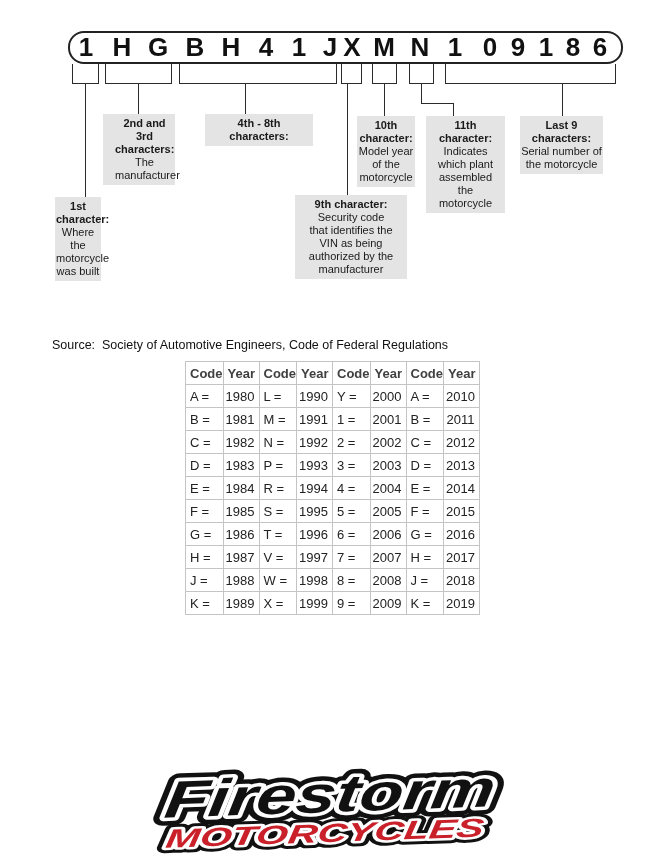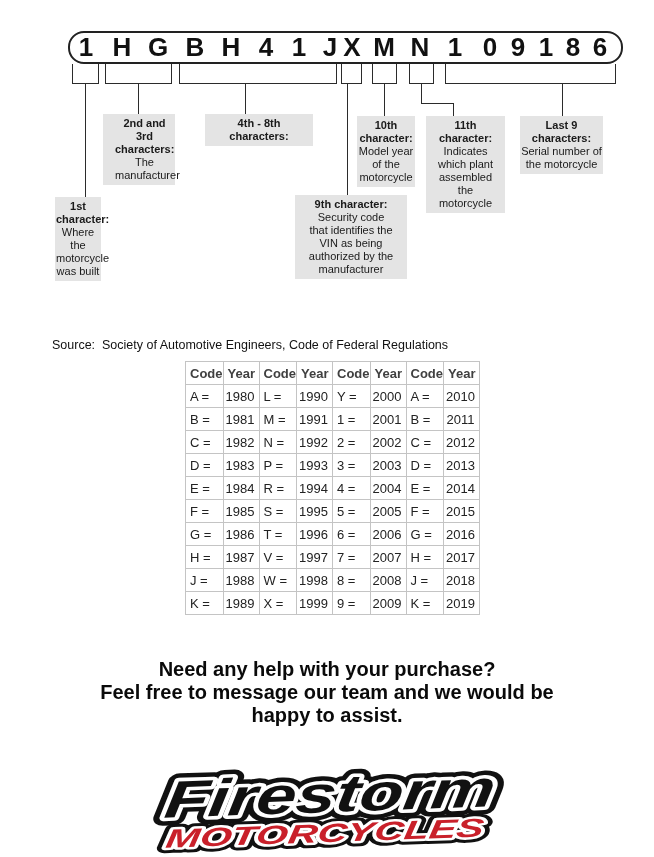--- a/index.html
+++ b/index.html
@@ -254,23 +254,20 @@
           <td class="code">X =</td>
           <td class="year">1999</td>
           <td class="code">9 =</td>
           <td class="year">2009</td>
           <td class="code">K =</td>
           <td class="year">2019</td>
         </tr>
       </tbody>
   </table>
 
-  <div class="help-text">Need any help with your purchase?
-Feel free to message our team and we would be
-happy to assist.</div>
 
   <div class="logo-wrap">
     <svg width="380" height="98" viewBox="0 0 380 98">
       <g transform="translate(10,0) skewX(-10)" font-family="Liberation Sans, DejaVu Sans, sans-serif" font-weight="bold" font-style="italic" text-anchor="middle" stroke-linejoin="round">
 
         <text x="190" y="52" font-size="52" textLength="330" lengthAdjust="spacingAndGlyphs" fill="#111111" stroke="#111111" stroke-width="16">Firestorm</text>
         <text x="190" y="82" font-size="26" textLength="318" lengthAdjust="spacingAndGlyphs" fill="#111111" stroke="#111111" stroke-width="11">MOTORCYCLES</text>
 
         <text x="190" y="52" font-size="52" textLength="330" lengthAdjust="spacingAndGlyphs" fill="#ffffff" stroke="#ffffff" stroke-width="7">Firestorm</text>
         <text x="190" y="52" font-size="52" textLength="330" lengthAdjust="spacingAndGlyphs" fill="#111111">Firestorm</text>

